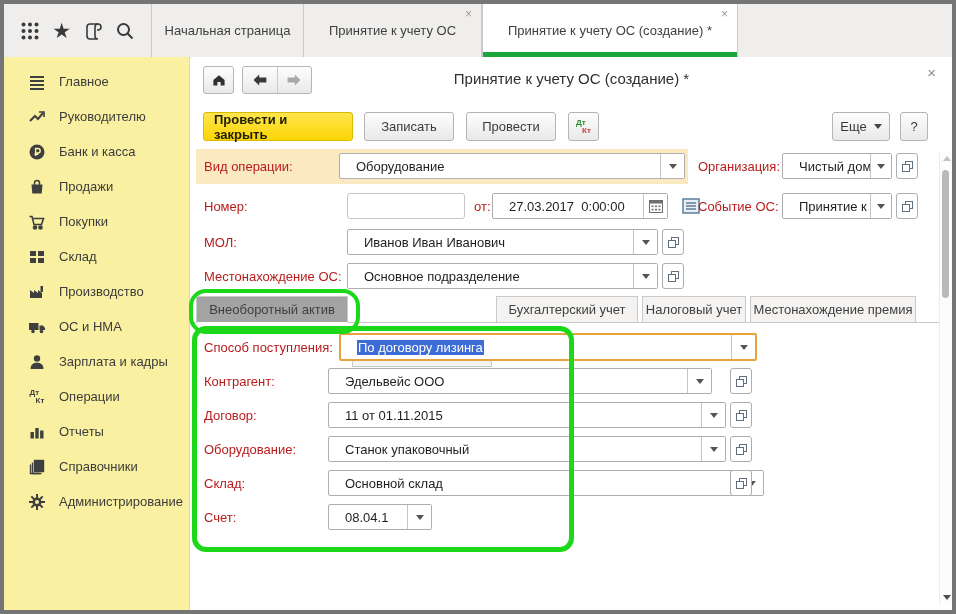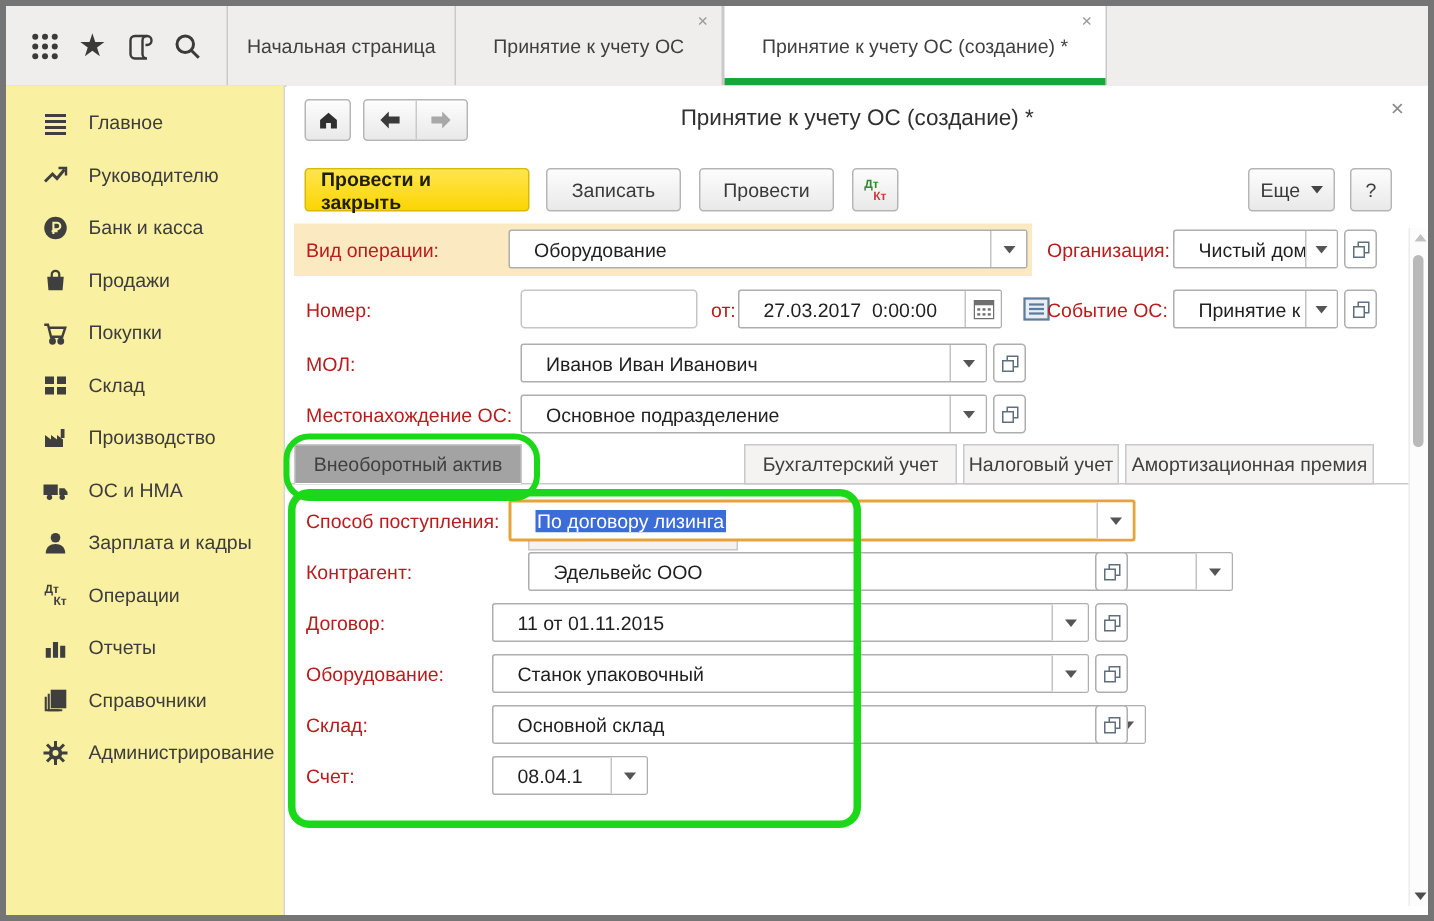--- a/index.html
+++ b/index.html
@@ -400,33 +400,33 @@
     <div class="ftab" style="left:161px;width:140px;margin-top:44px;">
       <span>Основные средства</span>
       </div>
     <div class="ftab" style="left:305px;width:142px;">
       <span>Бухгалтерский учет</span>
       </div>
     <div class="ftab" style="left:451px;width:104px;">
       <span>Налоговый учет</span>
       </div>
     <div class="ftab" style="left:559px;width:166px;">
-      <span>Амортизационная премия</span>
+      <span>Местонахождение премия</span>
       </div>
 
     <div class="lbl" style="left:13px;top:283px;">Способ поступления:</div>
     <div class="combo focus" style="left:148px;top:276px;width:418px;height:28px;">
       <span class="val"><span class="sel">По договору лизинга</span></span>
       <span class="dd">
           <span class="caret"></span>
         </span>
     </div>
 
     <div class="lbl" style="left:13px;top:317px;">Контрагент:</div>
-    <div class="combo" style="left:137px;top:311px;width:470px;margin-left:24px;">
+    <div class="combo" style="left:137px;top:311px;width:384px;">
       <span class="val">Эдельвейс ООО</span>
       <span class="dd">
           <span class="caret"></span>
         </span>
     </div>
     <div class="sqbtn" style="left:539px;top:311px;">
       <svg width="13" height="13" viewBox="0 0 13 13">
         <rect x="4.5" y="1.5" width="7" height="7" fill="#fff" stroke="#5f6f7d"></rect>
         <rect x="1.5" y="4.5" width="7" height="7" fill="#fff" stroke="#5f6f7d"></rect>
       </svg>

